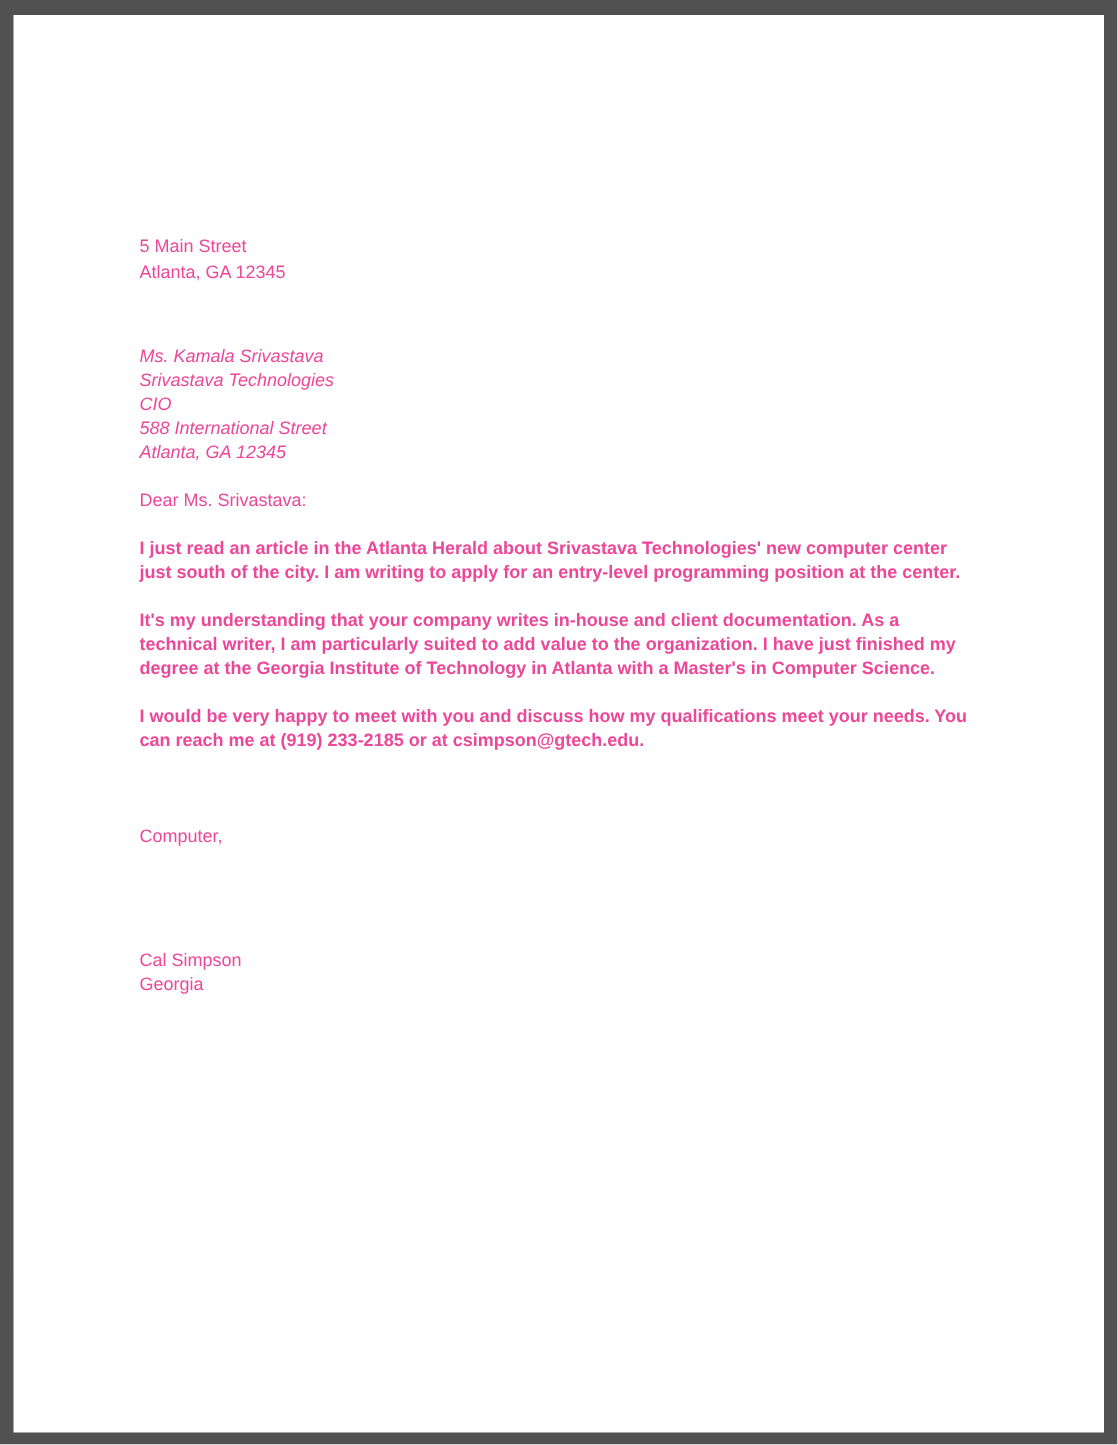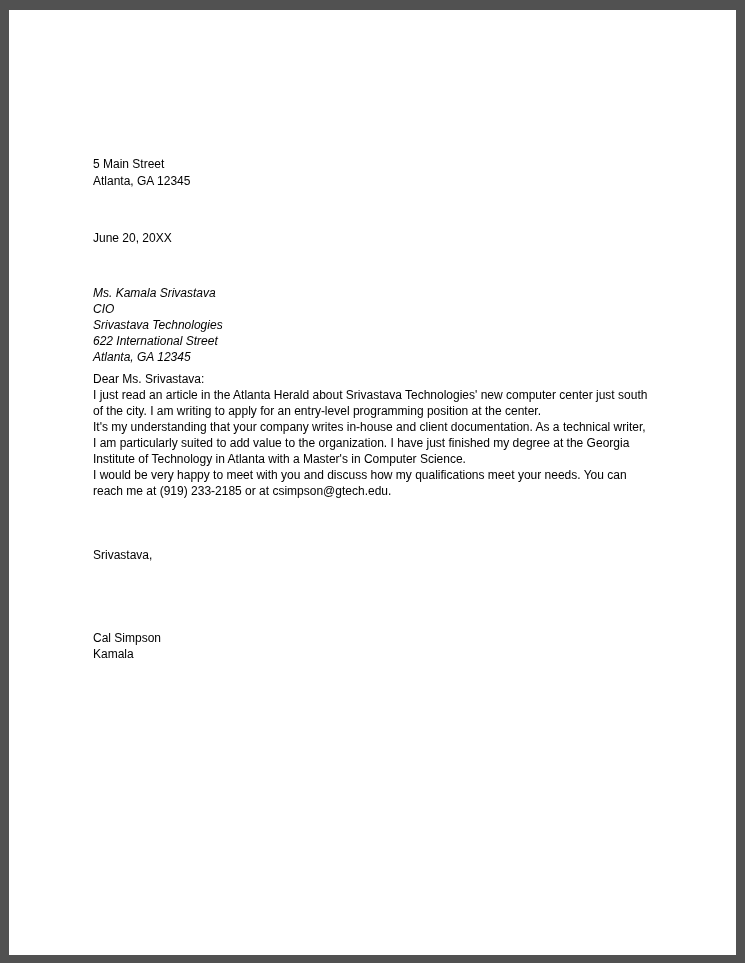--- a/index.html
+++ b/index.html
@@ -13,63 +13,60 @@
     height: 963px;
     background: #ffffff;
     border-top: 10px solid #515151;
     border-left: 9px solid #515151;
     border-right: 9px solid #515151;
     border-bottom: 8px solid #515151;
     overflow: hidden;
   }
   .content {
     padding: 146px 86px 0 84px;
-    color: #000000;
+    color: #ec4899;
     font-size: 12px;
     line-height: 16px;
   }
   .block p { line-height: 16px; }
   .sender p { line-height: 17px; }
   .date-line { margin-top: 40px; }
   .recipient { margin-top: 39px; font-style: italic; }
-  .salutation { margin-top: 6px; }
-  .para { margin-top: 0; max-width: 562px; }
+  .salutation { margin-top: 16px; }
+  .para { margin-top: 16px; max-width: 562px; font-weight: bold; }
   .closing { margin-top: 48px; }
   .signature { margin-top: 67px; }
 </style>
 </head>
 <body>
 
 <div class="page">
   <div class="content">
 
     <div class="block sender">
       <p>5 Main Street</p>
       <p>Atlanta, GA 12345</p>
     </div>
 
-    <div class="block date-line">
-      <p>June 20, 20XX</p>
-    </div>
 
     <div class="block recipient">
       <p>Ms. Kamala Srivastava</p>
+      <p>Srivastava Technologies</p>
       <p>CIO</p>
-      <p>Srivastava Technologies</p>
-      <p>622 International Street</p>
+      <p>588 International Street</p>
       <p>Atlanta, GA 12345</p>
     </div>
 
     <p class="salutation">Dear Ms. Srivastava:</p>
 
     <p class="para">I just read an article in the Atlanta Herald about Srivastava Technologies' new computer center just south of the city. I am writing to apply for an entry-level programming position at the center.</p>
     <p class="para">It's my understanding that your company writes in-house and client documentation. As a technical writer, I am particularly suited to add value to the organization. I have just finished my degree at the Georgia Institute of Technology in Atlanta with a Master's in Computer Science.</p>
     <p class="para">I would be very happy to meet with you and discuss how my qualifications meet your needs. You can reach me at (919) 233-2185 or at csimpson@gtech.edu.</p>
 
-    <p class="closing">Srivastava,</p>
+    <p class="closing">Computer,</p>
 
     <div class="block signature">
       <p>Cal Simpson</p>
-      <p>Kamala</p>
+      <p>Georgia</p>
     </div>
 
   </div>
 </div>
 
 </body></html>

